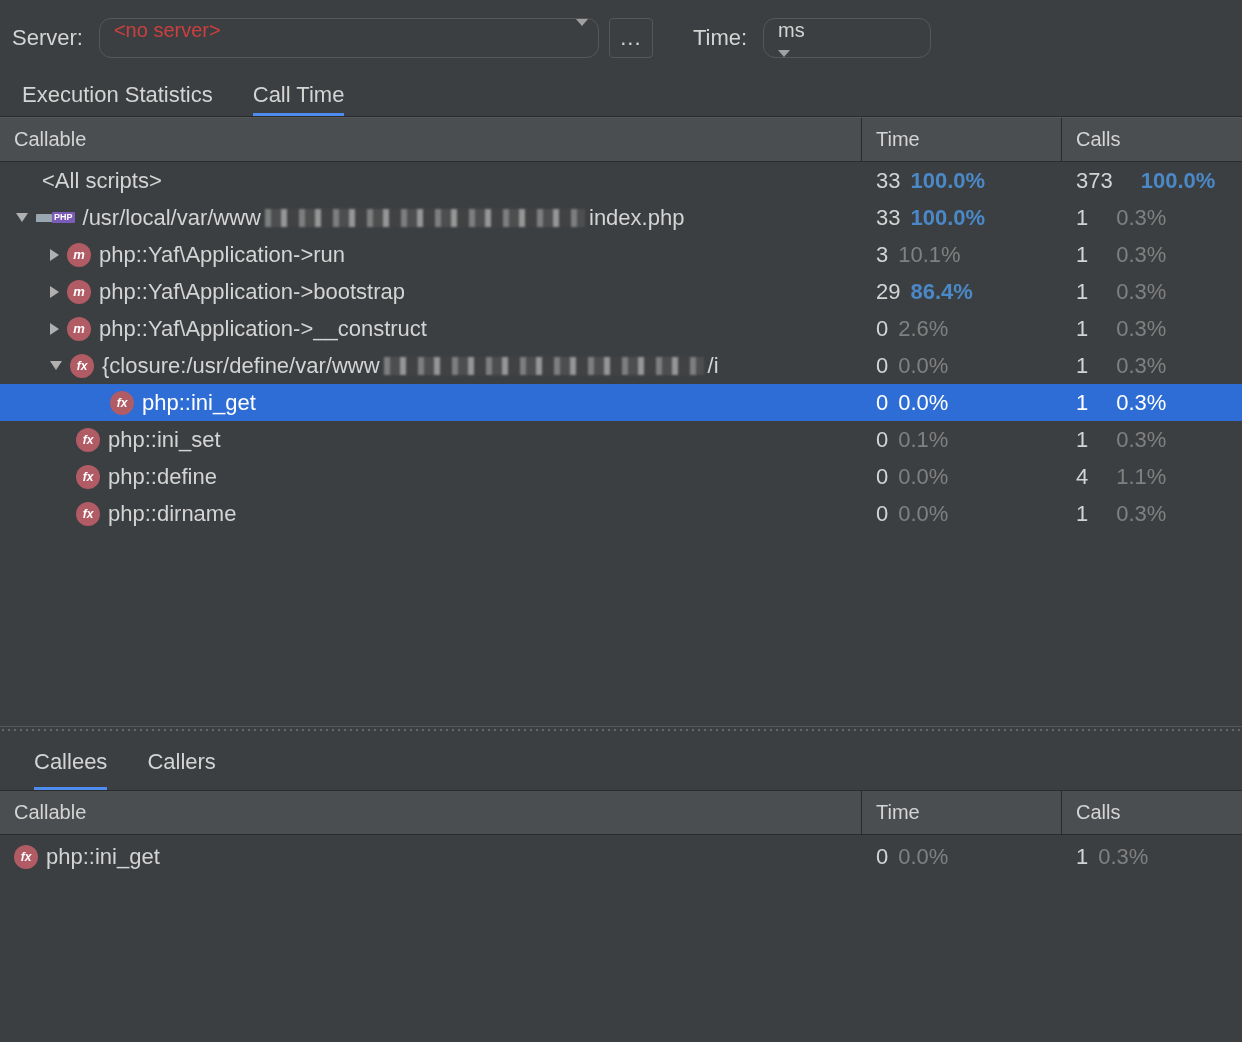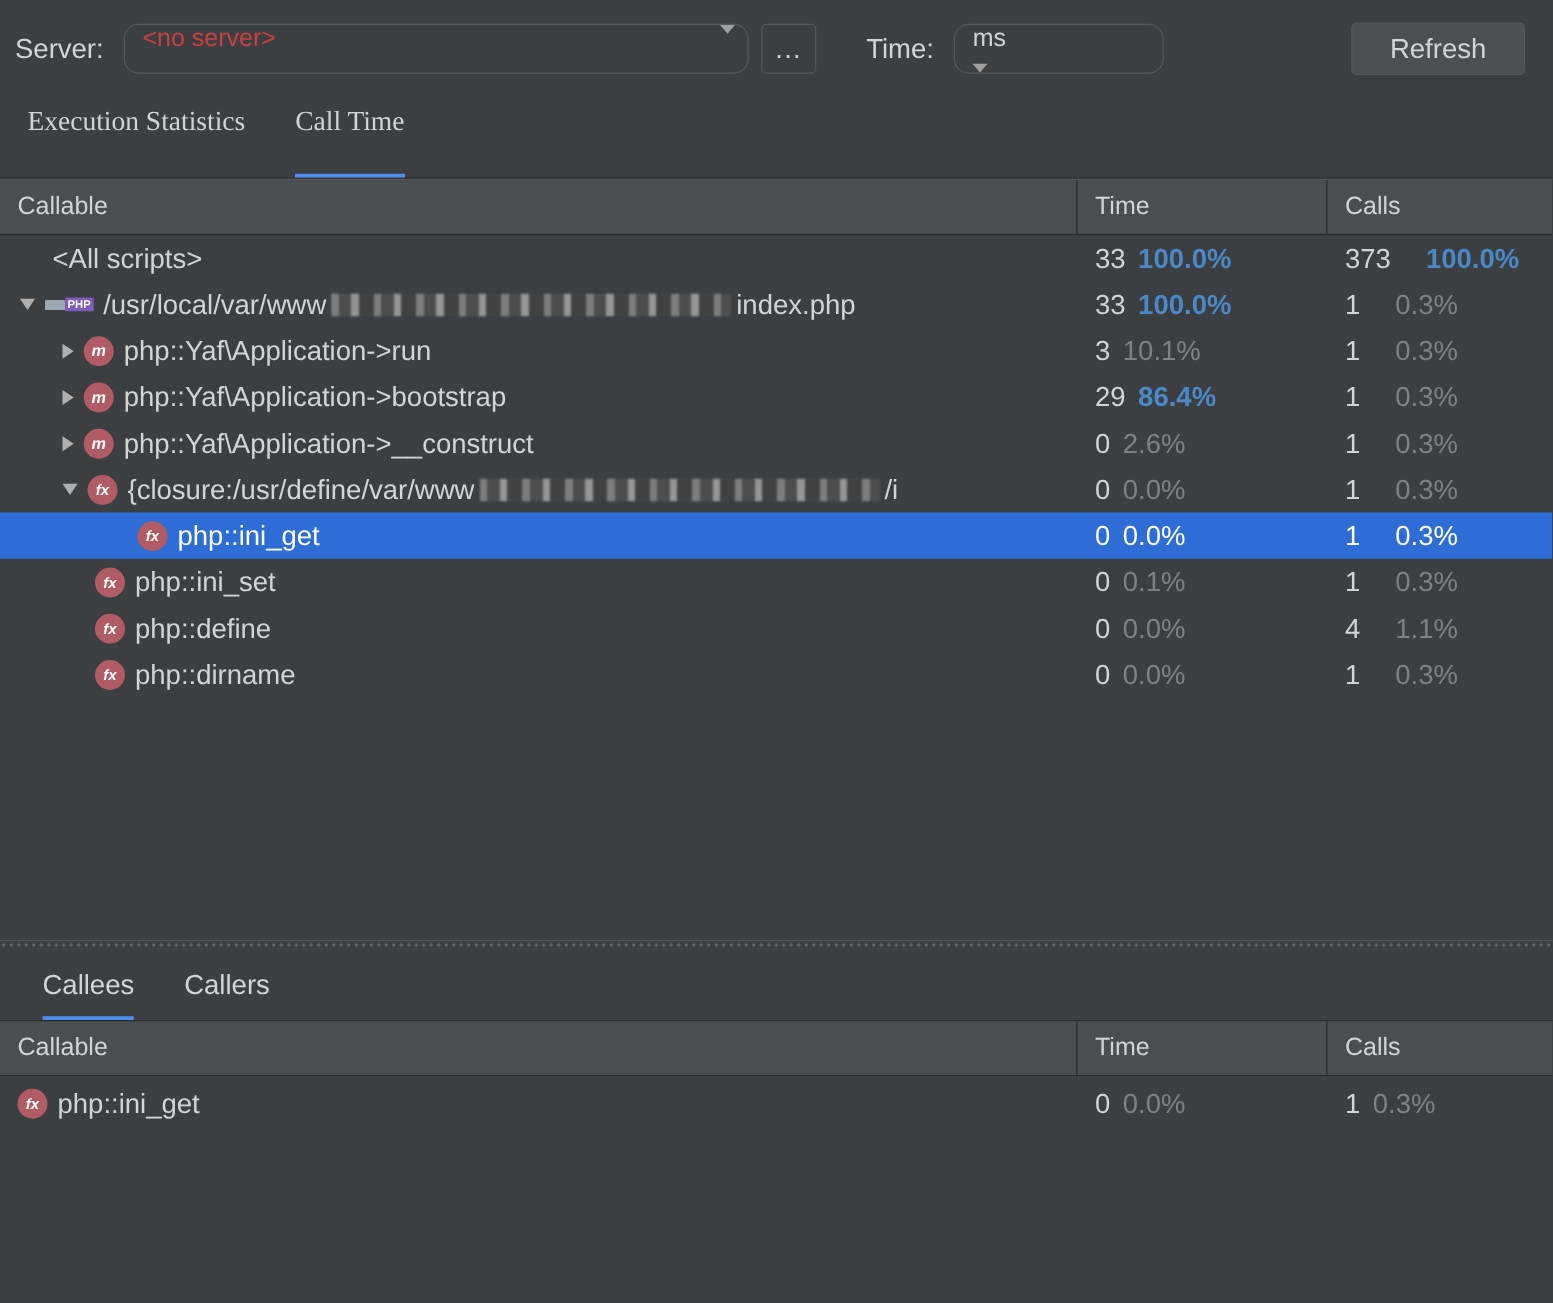--- a/index.html
+++ b/index.html
@@ -60,21 +60,21 @@
   .btn-refresh {
     margin-left:auto;
     border:1px solid var(--border); border-radius:4px; height:42px;
     padding:0 30px; background:#4c4f51; color:var(--text-bright); font-size:22px; cursor:pointer;
   }
   
   .tabs {
     display:flex; gap:40px; padding: 18px 22px 0 22px;
     border-bottom:1px solid #2b2b2b;
   }
-  .tab { padding-bottom:29px; color:var(--text-bright); font-size:22px; cursor:pointer;font-family:Liberation Serif, serif; }
+  .tab { padding-bottom:5px; color:var(--text-bright); font-size:22px; cursor:pointer; }
   .tab.active { border-bottom:3px solid var(--accent-blue-bright); }
   
   .table-container {
     border-top:1px solid var(--border);
     border-bottom:1px solid var(--border);
     height:610px;
     margin:0;
     overflow:hidden;
   }
   .thead {
@@ -146,21 +146,20 @@
     <span>&lt;no server&gt;</span>
     <span class="chevron"></span>
   </div>
   <div class="btn-ellipsis">...</div>
   <div class="spacer-small"></div>
   <label>Time:</label>
   <div class="select time">
     <span>ms</span>
     <span class="chevron"></span>
   </div>
-  <button class="btn-refresh">Refresh</button>
 </div>
 
 <div class="tabs">
   <div class="tab">Execution Statistics</div>
   <div class="tab active">Call Time</div>
 </div>
 
 <div class="table-container">
   <div class="thead">
     <div class="col-callable">Callable</div>

